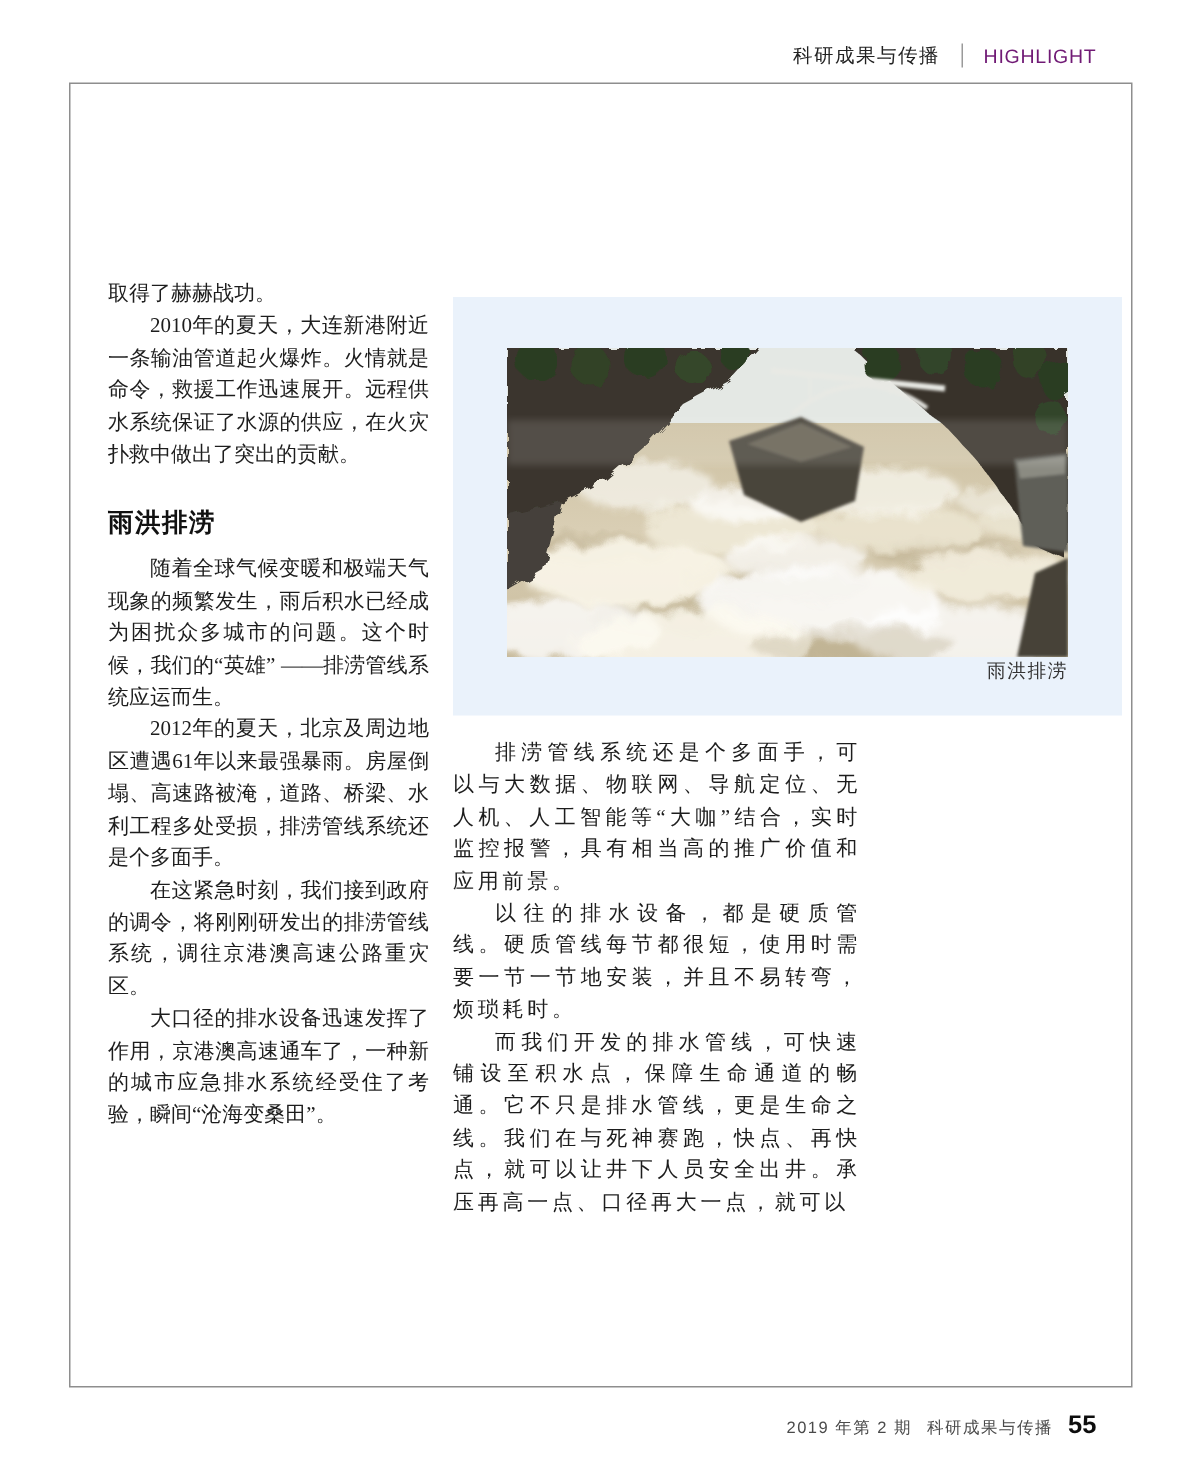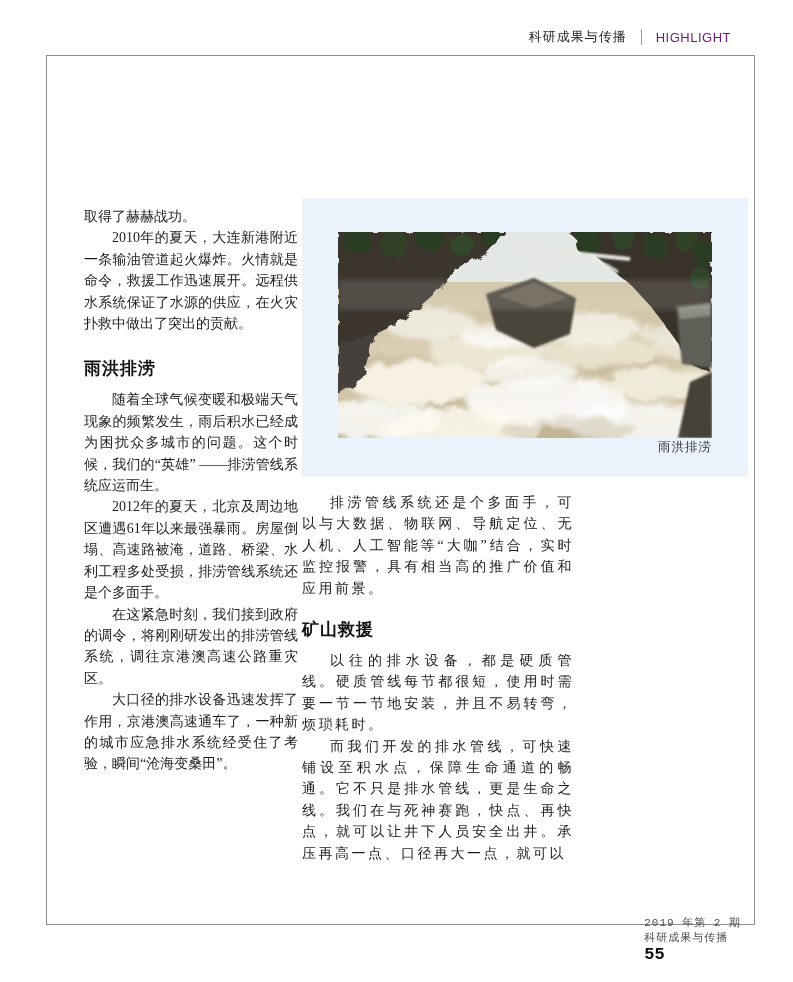--- a/index.html
+++ b/index.html
@@ -19,21 +19,21 @@
   .running-head .hl{font-size:13px;color:#701a75;letter-spacing:.5px;}
   
   .page-frame{
     position:absolute;left:46px;top:55px;width:707px;height:868px;
     border:1px solid #8e8e8e;background:#fff;
   }
   
   .col{position:absolute;font-size:14px;line-height:21.4px;text-align:justify;}
   .col p{margin:0;}
   .col p.ind{text-indent:2em;}
-  .col-left{left:84px;top:186px;width:214px;margin-top:20px;}
+  .col-left{left:72px;top:186px;width:214px;}
   .col-right{left:302px;top:492px;width:272px;}
   .col-right p{letter-spacing:2.5px;}
   .sec-head{
     font-family:"Liberation Sans","DejaVu Sans",sans-serif;
     font-weight:bold;font-size:17px;line-height:22px;color:#111;
     margin:22px 0 9px 0;letter-spacing:1px;text-align:left;
   }
   .col-left .sec-head{margin-top:24px;}
   .col-right .sec-head{margin-top:20px;}
   
@@ -45,24 +45,24 @@
     overflow:hidden;background:#cfc3a6;
   }
   .flood-photo svg{display:block;}
   .photo-caption{
     position:absolute;top:241px;right:36px;
     font-family:"Liberation Sans","DejaVu Sans",sans-serif;
     font-size:12.5px;color:#333;letter-spacing:1px;
   }
   
   .folio{
-    position:absolute;top:915px;right:62px;
+    position:absolute;top:940px;right:62px;
     display:flex;align-items:baseline;
-    font-family:Liberation Mono, monospace;
-    font-size:11px;color:#4a4a4a;letter-spacing:1px;flex-direction:column;
+    font-family:Liberation Sans, sans-serif;
+    font-size:11px;color:#4a4a4a;letter-spacing:1px;
   }
   .folio .journal{margin-left:10px;}
   .folio .pageno{margin-left:10px;font-size:17px;font-weight:bold;color:#0d0d0d;letter-spacing:0;}
 </style>
 </head>
 <body>
 
 <div class="running-head">
   <span class="cat">科研成果与传播</span>
   <span class="rule"></span>
@@ -168,21 +168,20 @@
   <p class="ind">2010年的夏天，大连新港附近一条输油管道起火爆炸。火情就是命令，救援工作迅速展开。远程供水系统保证了水源的供应，在火灾扑救中做出了突出的贡献。</p>
   <div class="sec-head">雨洪排涝</div>
   <p class="ind">随着全球气候变暖和极端天气现象的频繁发生，雨后积水已经成为困扰众多城市的问题。这个时候，我们的“英雄” ——排涝管线系统应运而生。</p>
   <p class="ind">2012年的夏天，北京及周边地区遭遇61年以来最强暴雨。房屋倒塌、高速路被淹，道路、桥梁、水利工程多处受损，排涝管线系统还是个多面手。</p>
   <p class="ind">在这紧急时刻，我们接到政府的调令，将刚刚研发出的排涝管线系统，调往京港澳高速公路重灾区。</p>
   <p class="ind">大口径的排水设备迅速发挥了作用，京港澳高速通车了，一种新的城市应急排水系统经受住了考验，瞬间“沧海变桑田”。</p>
 </div>
 
 <div class="col col-right">
   <p class="ind">排涝管线系统还是个多面手，可以与大数据、物联网、导航定位、无人机、人工智能等“大咖”结合，实时监控报警，具有相当高的推广价值和应用前景。</p>
-  <div class="sec-head">矿山救援</div>
   <p class="ind">以往的排水设备，都是硬质管线。硬质管线每节都很短，使用时需要一节一节地安装，并且不易转弯，烦琐耗时。</p>
   <p class="ind">而我们开发的排水管线，可快速铺设至积水点，保障生命通道的畅通。它不只是排水管线，更是生命之线。我们在与死神赛跑，快点、再快点，就可以让井下人员安全出井。承压再高一点、口径再大一点，就可以</p>
 </div>
 
 <div class="folio">
   <span>2019 年第 2 期</span>
   <span class="journal">科研成果与传播</span>
   <span class="pageno">55</span>
 </div>
 

